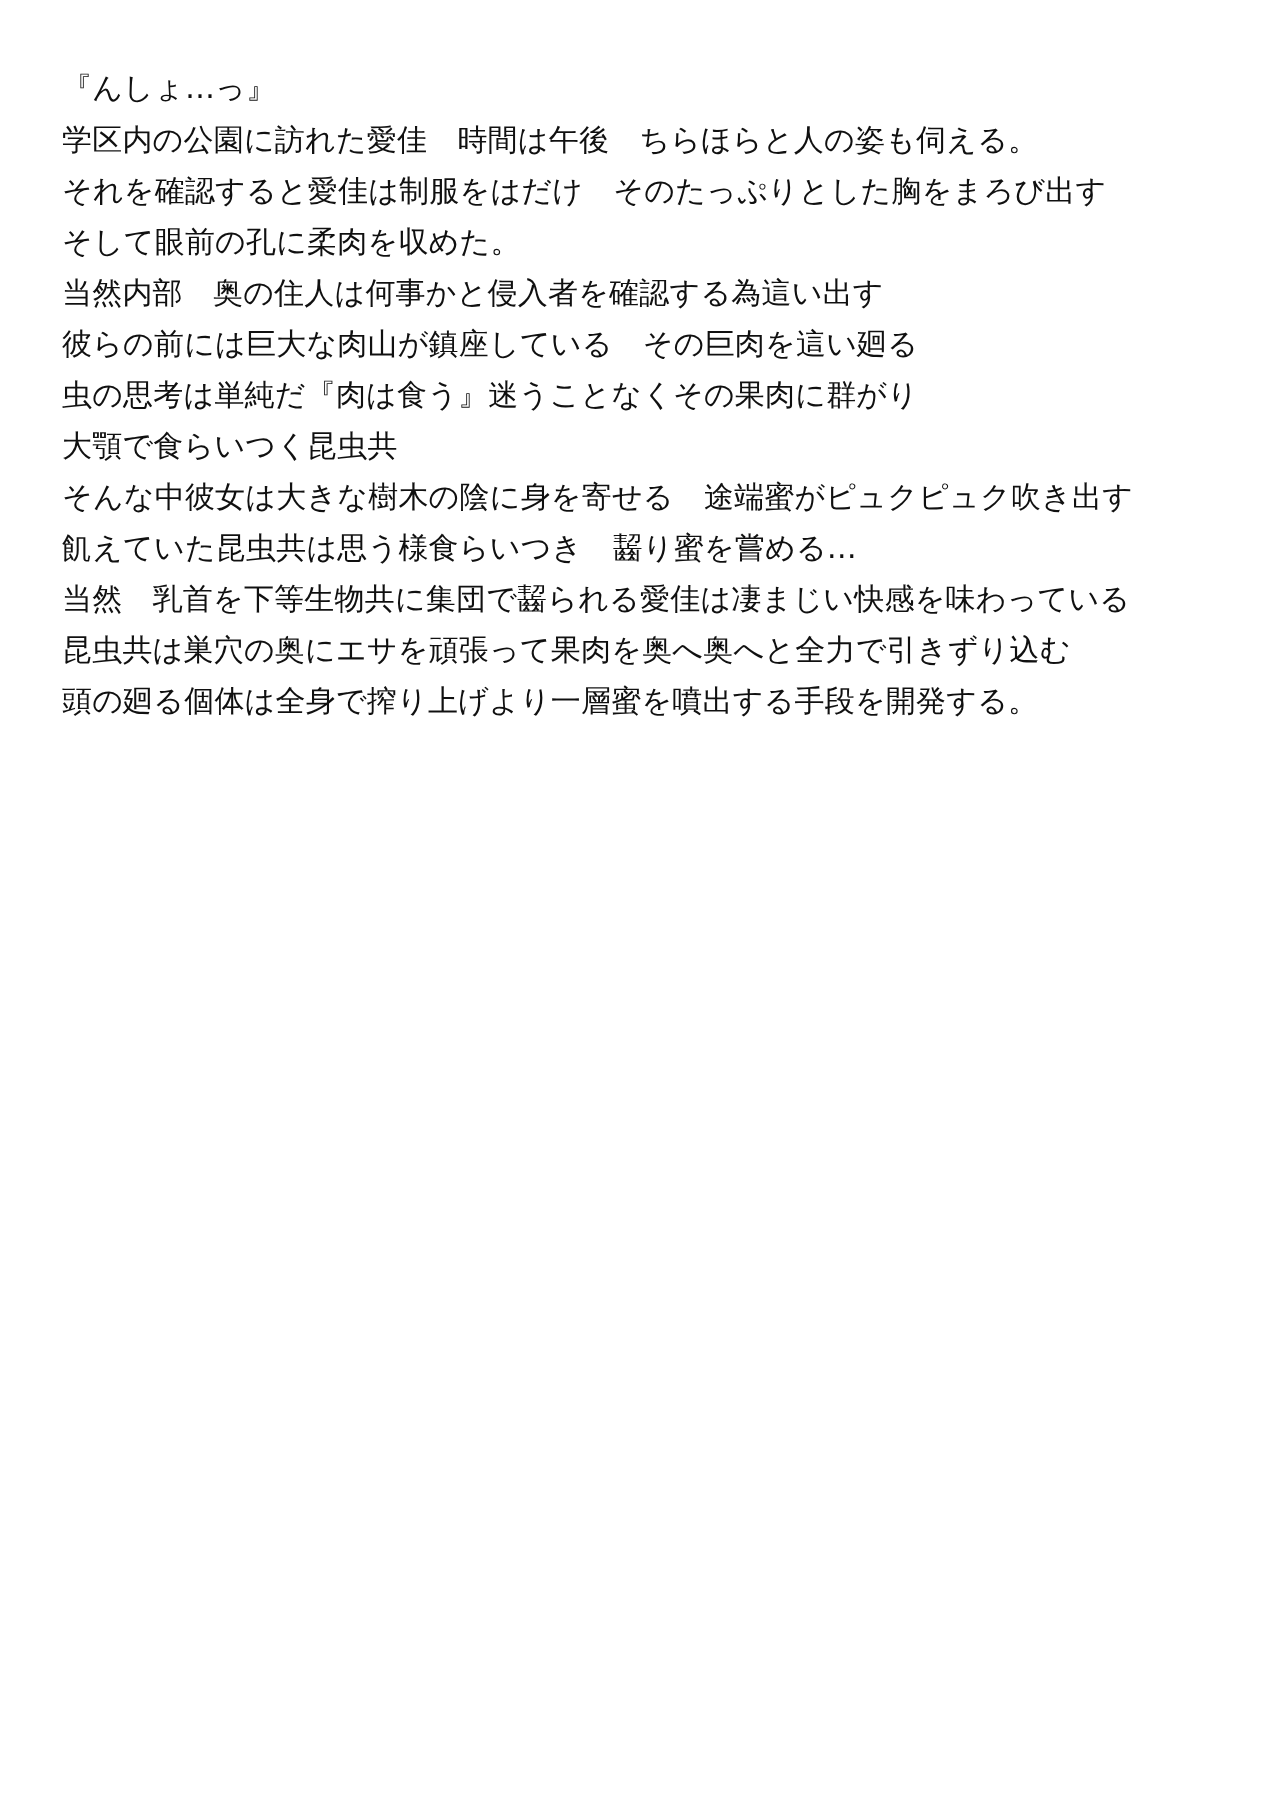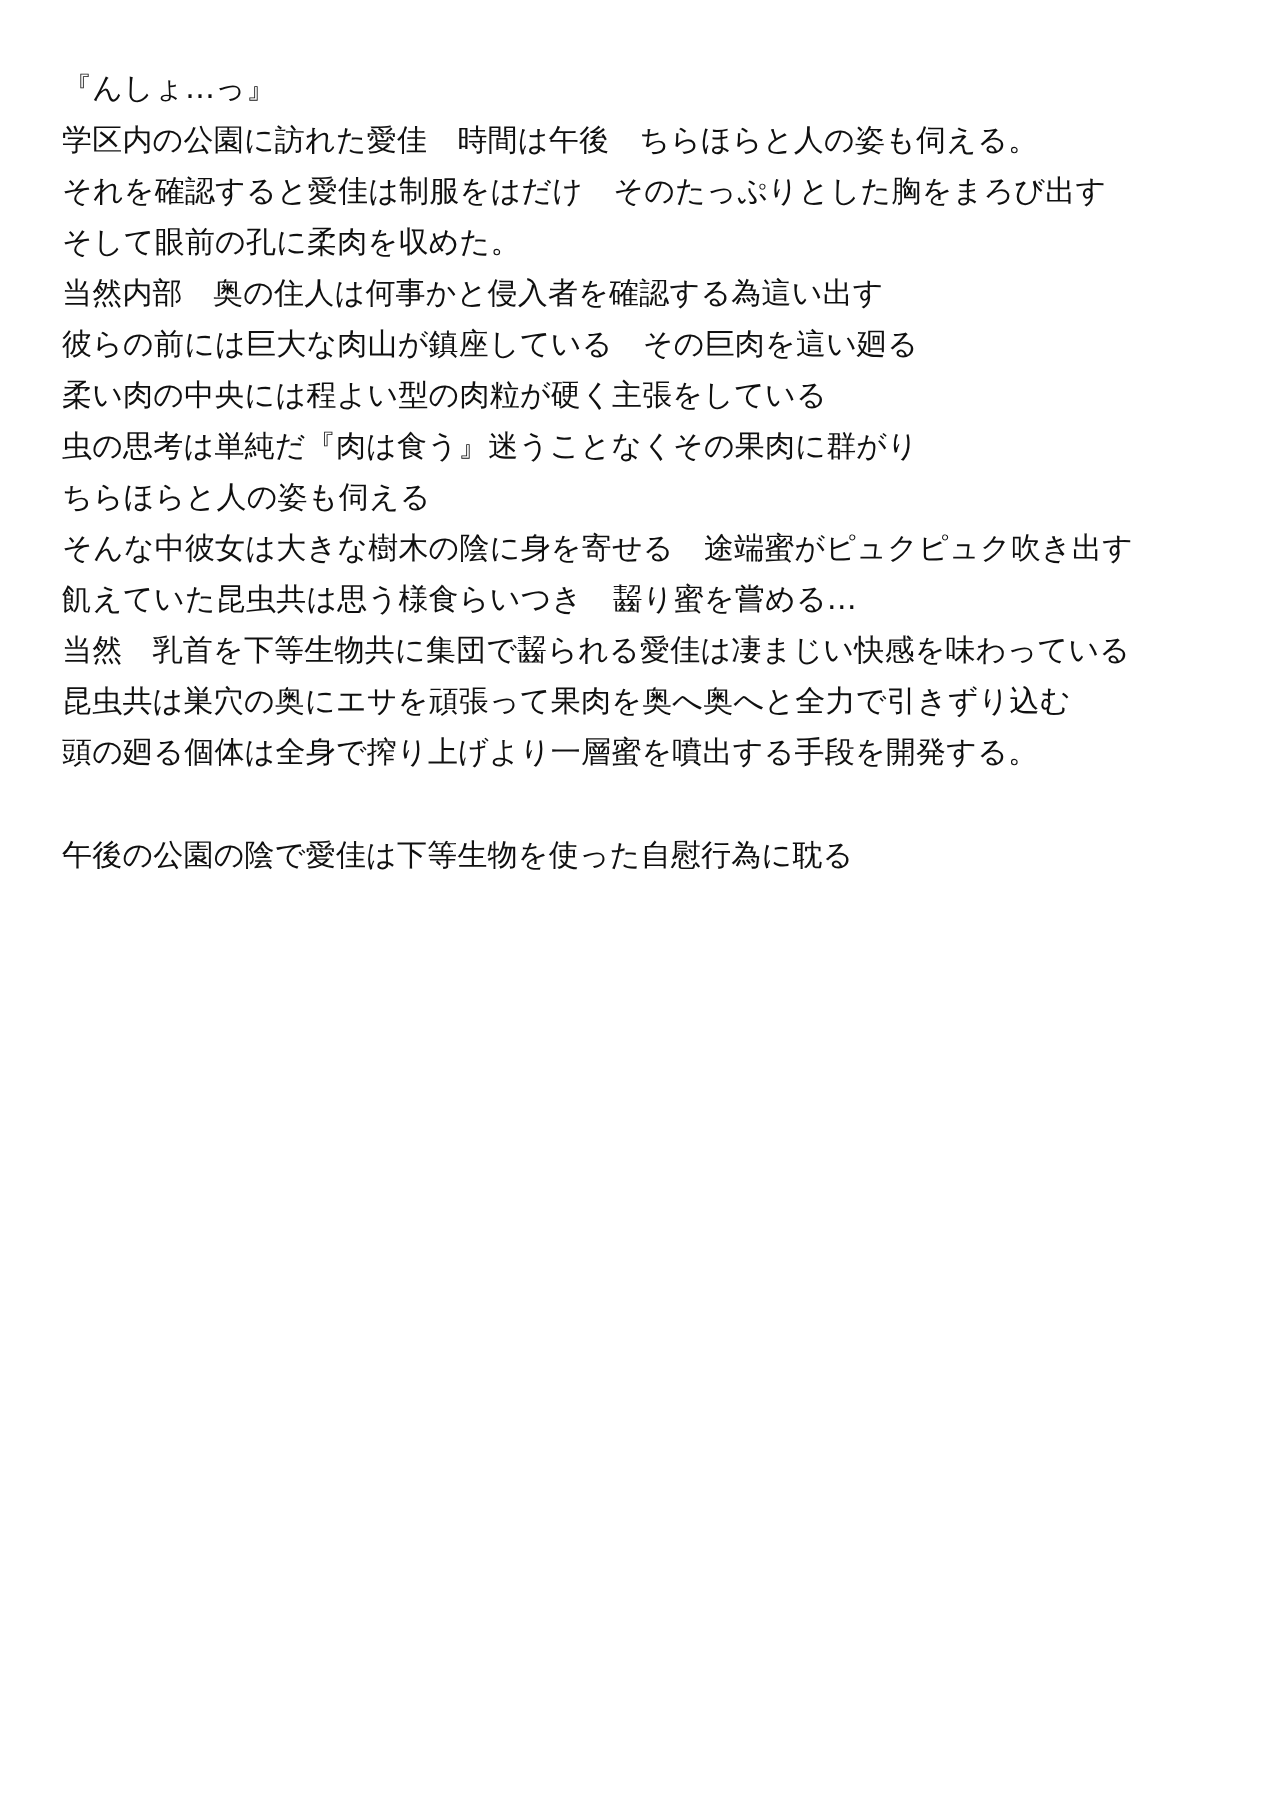--- a/index.html
+++ b/index.html
@@ -47,27 +47,25 @@
 <div id="page">
   <div class="doc-body">
 
     <p class="doc-line title-line">『んしょ…っ』</p>
 
     <p class="doc-line">学区内の公園に訪れた愛佳　時間は午後　ちらほらと人の姿も伺える。</p>
     <p class="doc-line">それを確認すると愛佳は制服をはだけ　そのたっぷりとした胸をまろび出す</p>
     <p class="doc-line">そして眼前の孔に柔肉を収めた。</p>
     <p class="doc-line">当然内部　奥の住人は何事かと侵入者を確認する為這い出す</p>
     <p class="doc-line">彼らの前には巨大な肉山が鎮座している　その巨肉を這い廻る</p>
-    <p class="doc-line">柔い肉の中央には程よい型の肉粒が硬く主張をしている</p>
     <p class="doc-line">虫の思考は単純だ『肉は食う』迷うことなくその果肉に群がり</p>
-    <p class="doc-line">ちらほらと人の姿も伺える</p>
+    <p class="doc-line">大顎で食らいつく昆虫共</p>
     <p class="doc-line">そんな中彼女は大きな樹木の陰に身を寄せる　途端蜜がピュクピュク吹き出す</p>
     <p class="doc-line">飢えていた昆虫共は思う様食らいつき　齧り蜜を嘗める…</p>
     <p class="doc-line">当然　乳首を下等生物共に集団で齧られる愛佳は凄まじい快感を味わっている</p>
     <p class="doc-line">昆虫共は巣穴の奥にエサを頑張って果肉を奥へ奥へと全力で引きずり込む</p>
     <p class="doc-line">頭の廻る個体は全身で搾り上げより一層蜜を噴出する手段を開発する。</p>
 
     <div class="block-gap"></div>
 
-    <p class="doc-line">午後の公園の陰で愛佳は下等生物を使った自慰行為に耽る</p>
 
   </div>
 </div>
 
 </body></html>

